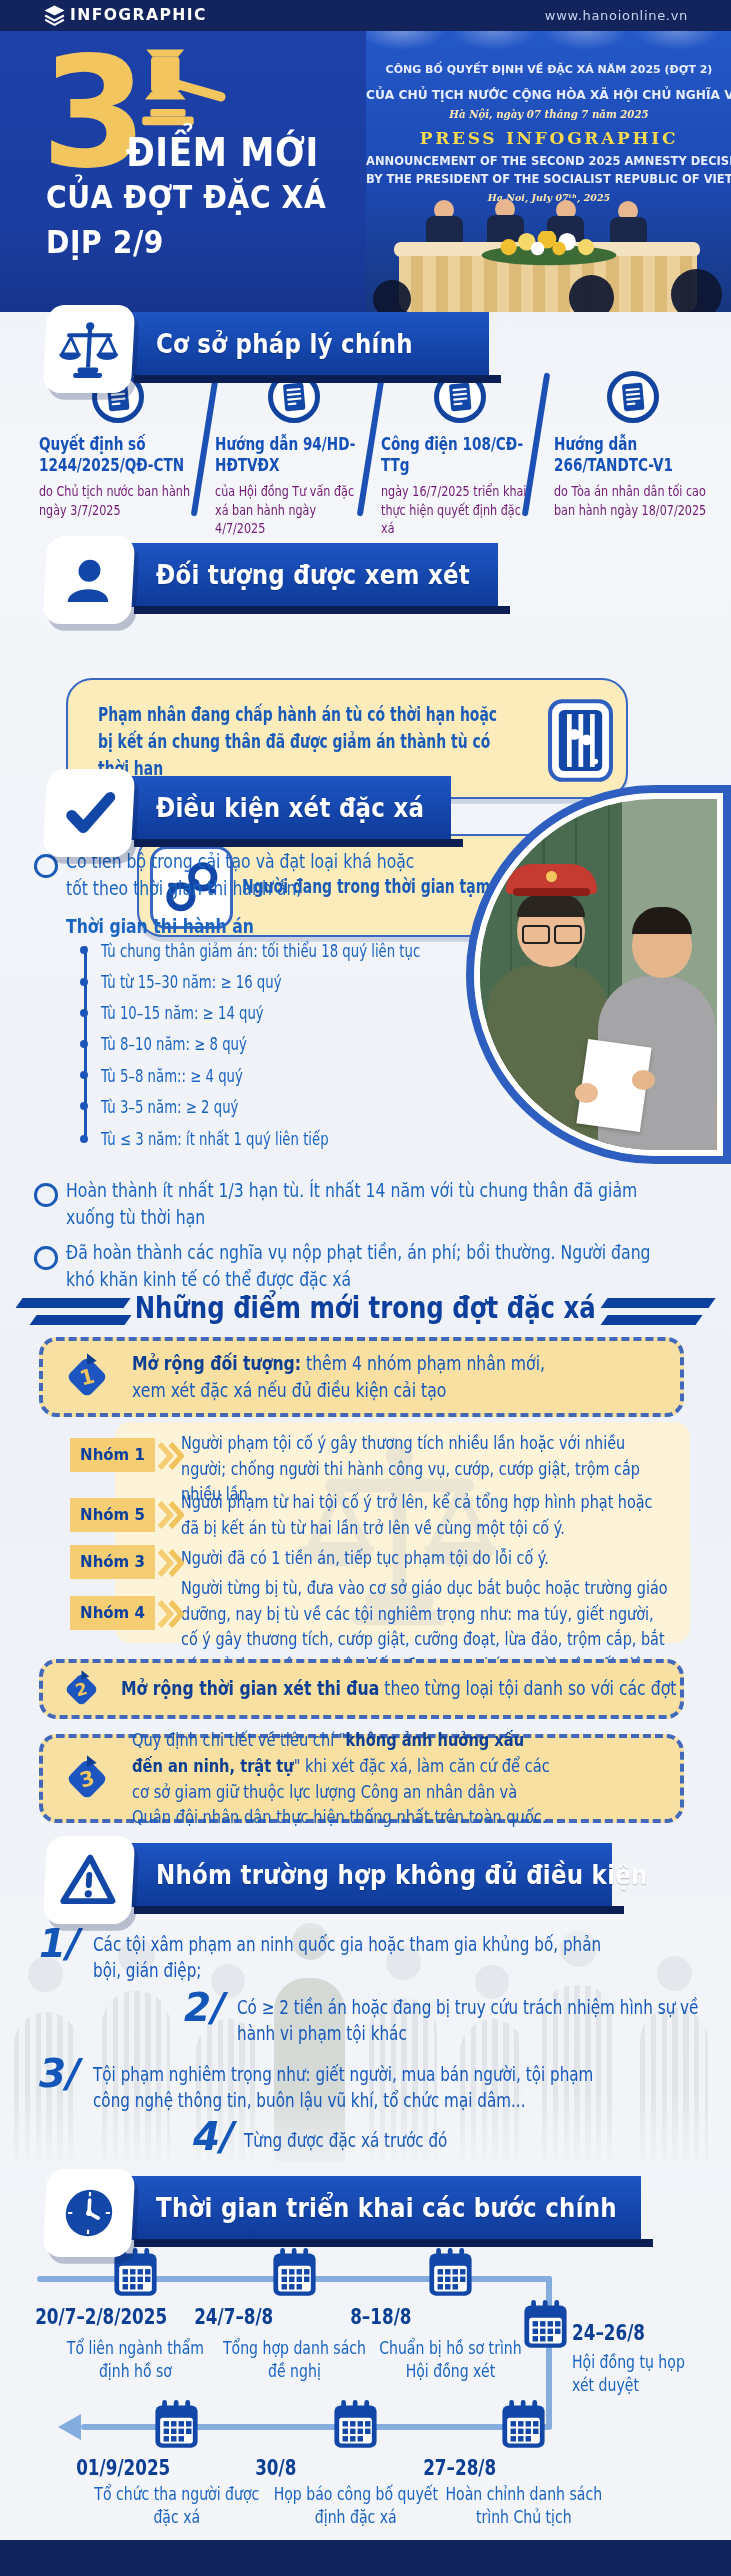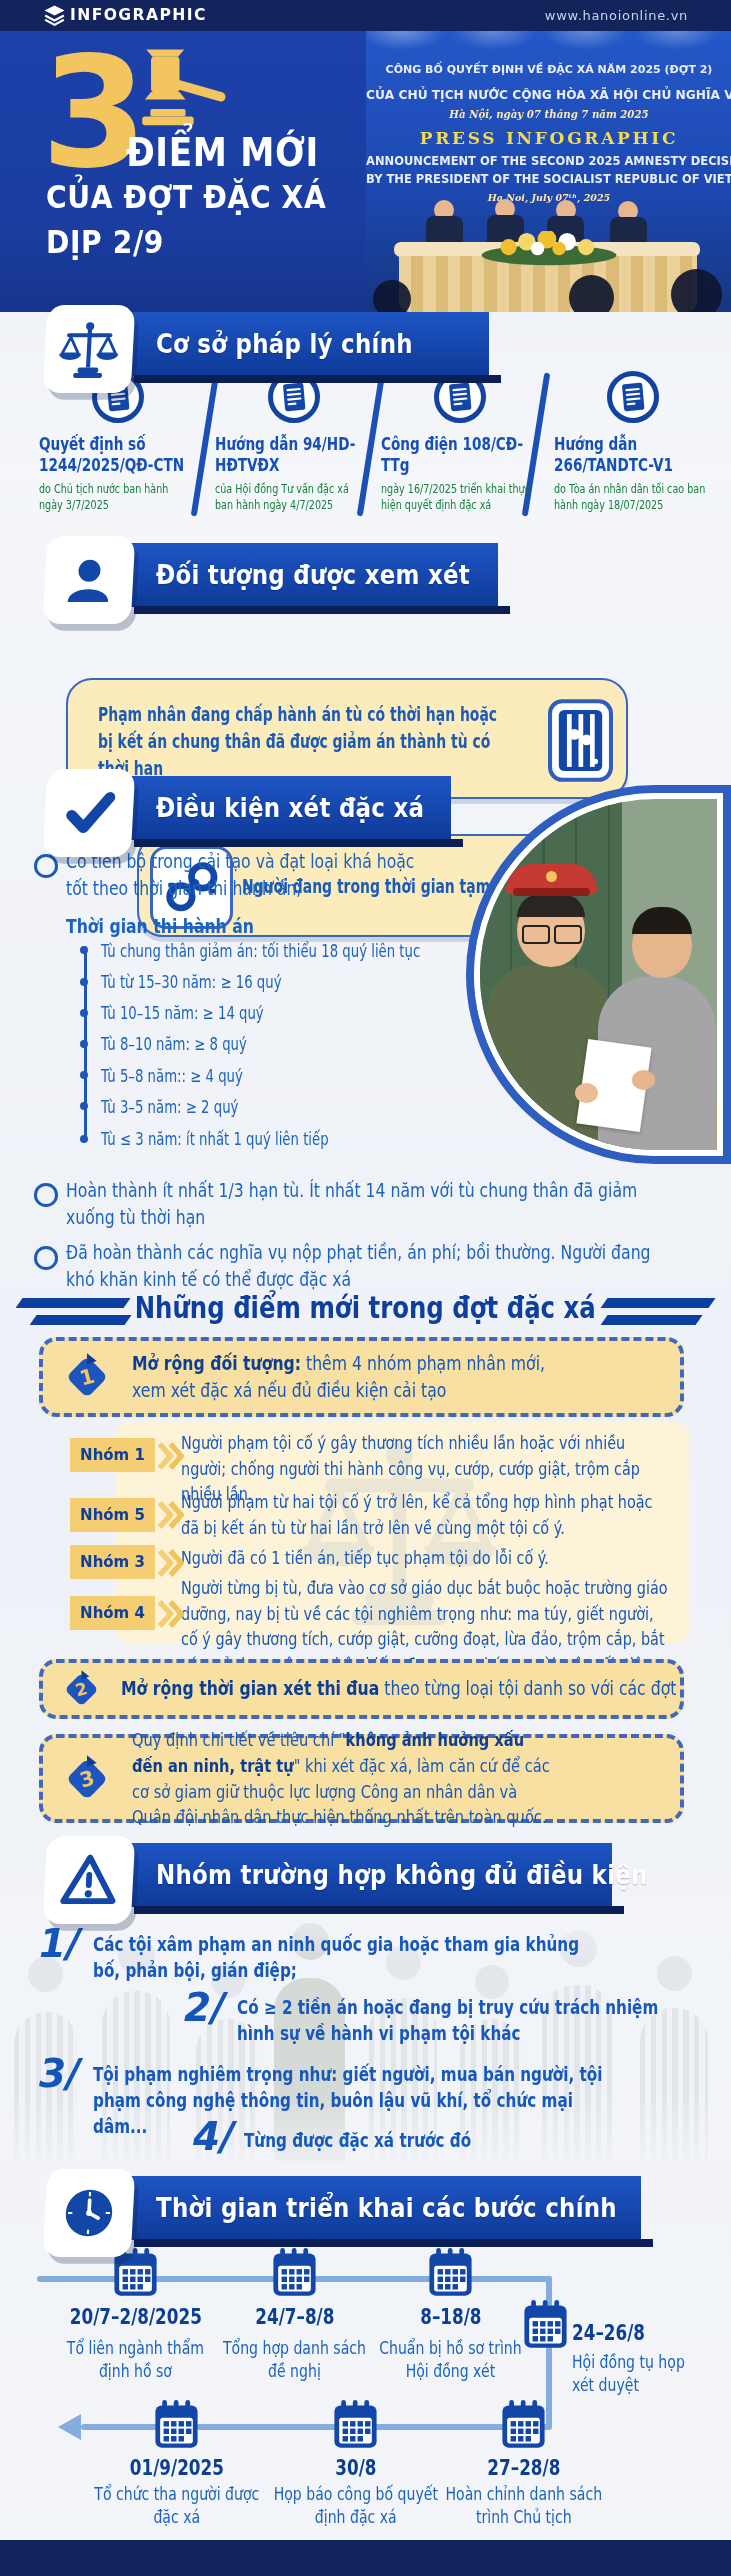--- a/index.html
+++ b/index.html
@@ -45,21 +45,21 @@
   .tile{width:88px;height:88px;background:#fff;border-radius:17.6px;box-shadow:4.7px 6.8px 0 rgba(13,28,80,.25);
         display:flex;align-items:center;justify-content:center;flex:0 0 auto;transform:skewX(-3deg);position:relative;z-index:2}
   .sbanner{margin-left:-10.8px;margin-top:6.8px;height:64px;background:linear-gradient(180deg,#1e55c4 0%,#0e3a98 100%);
         display:flex;align-items:center;padding-left:34px;position:relative;box-sizing:border-box}
   .sbanner::after{content:"";position:absolute;left:12.2px;bottom:-7.4px;width:100%;height:8.1px;background:#0b1f55}
   .btxt{font-size:27px;font-weight:bold;color:#fff;white-space:nowrap;transform:scaleX(.85);transform-origin:0 50%;letter-spacing:0.3px;text-shadow:0 1.4px 1.4px rgba(0,0,30,.25)}
   
   .lcol{position:absolute;top:371px;width:158px}
   .oval{width:42px;height:42px;border-radius:50%;background:#fff;border:5.4px solid #11439f;display:flex;align-items:center;justify-content:center;margin:0 auto}
   .ltitle{margin-top:10.8px;font-size:17px;font-weight:bold;color:#1550b8;line-height:1.25}
-  .ldesc{margin-top:6.1px;font-size:12px;color:#15803d;line-height:1.32}
+  .ldesc{margin-top:6.1px;font-size:14px;color:#701a75;line-height:1.32}
   .sep{position:absolute;top:372px;width:6.1px;height:145px;background:#1d50b5;border-radius:3.4px;transform:rotate(9deg)}
   
   .pill{position:absolute;background:#fcecbb;border:2.7px solid #3767c2;border-radius:26px;box-sizing:border-box;box-shadow:0 4.7px 0 rgba(30,60,130,.18)}
   .pilltxt{font-size:18.6px;font-weight:600;color:#1b5bb8;line-height:1.45}
   .ictile{position:absolute;background:#fff;border:3.4px solid #3767c2;border-radius:16.2px;display:flex;align-items:center;justify-content:center}
   
   .ring{position:absolute;width:17.6px;height:17.6px;border:3.4px solid #1b5bb8;border-radius:50%;background:transparent}
   .ctext{position:absolute;font-size:19.6px;color:#1b63c0;line-height:1.38;font-weight:500}
   .csub{position:absolute;font-size:19.6px;color:#1b63c0;font-weight:600}
   .vline{position:absolute;width:3.4px;background:#1d55b8;border-radius:2px}
@@ -73,29 +73,29 @@
   .dbox{position:absolute;left:39px;width:645px;background:#f8dfa2;border:4.1px dashed #4168bb;border-radius:17.6px;display:flex;align-items:center;padding:9.5px 15px;box-sizing:border-box}
   .keyic{width:58px;height:58px;flex:0 0 auto;margin-right:16.2px}
   .dtext{font-size:19.6px;color:#1658bb;line-height:1.4;font-weight:500;width:122%;transform:scaleX(.8);transform-origin:0 50%}
   .bd{font-weight:bold;color:#0c3f93}
   .gpanel{left:115px;top:1422px;width:575px;height:221px;background:#fdf3d8;border-radius:15px}
   .gtag{position:absolute;left:70px;width:85px;height:34px;background:#f5cd72;border-radius:0;display:flex;align-items:center;justify-content:center;font-size:15px;font-weight:bold;color:#0d3f9f;z-index:3}
   .gchev{position:absolute;left:157px;z-index:3}
   .gtext{position:absolute;left:181px;width:502px;font-size:18px;color:#1658bb;line-height:1.42;font-weight:500}
   
   .exnum{position:absolute;font-size:39px;font-style:italic;font-weight:bold;color:#1456b8}
-  .extext{position:absolute;font-size:19px;color:#1658bb;line-height:1.38;font-weight:700}
+  .extext{position:absolute;font-size:19px;color:#1658bb;line-height:1.38;font-weight:400}
   .prisonbg{left:0;top:1896px;width:731px;height:265px;overflow:hidden}
   .pr{position:absolute;border-radius:32.5px 32.5px 0 0;background:repeating-linear-gradient(90deg,#aab1b8 0 5.4px,#eceeef 5.4px 10.8px);opacity:.42}
   .prh{position:absolute;border-radius:50%;background:#b3b9bf;opacity:.42}
   .prfade{position:absolute;inset:0;background:linear-gradient(180deg,rgba(243,245,249,.92) 0%,rgba(243,245,249,.45) 25%,rgba(243,245,249,.45) 75%,rgba(243,245,249,.88) 100%)}
   
   .tline{position:absolute;background:#85acdf;border-radius:3.4px}
   .cal{position:absolute;width:45px;height:49px;z-index:3}
-  .tdate{position:absolute;font-size:21px;font-weight:bold;color:#0c3f93;text-align:center}
+  .tdate{position:absolute;font-size:21px;font-weight:bold;color:#0c3f93;}
   .tdesc{position:absolute;font-size:17.6px;color:#1b63c0;text-align:center;line-height:1.32;font-weight:500}
   .arrowL{position:absolute;width:0;height:0;border-style:solid;border-width:13px 23px 13px 0;border-color:transparent #85acdf transparent transparent}
   .footer{left:0;top:2540px;width:731px;height:36px;background:#13235c}
   .wm{opacity:.07;position:absolute}
 </style>
 </head>
 <body>
 
 <svg width="0" height="0" style="position:absolute" aria-hidden="true">
   <defs>

